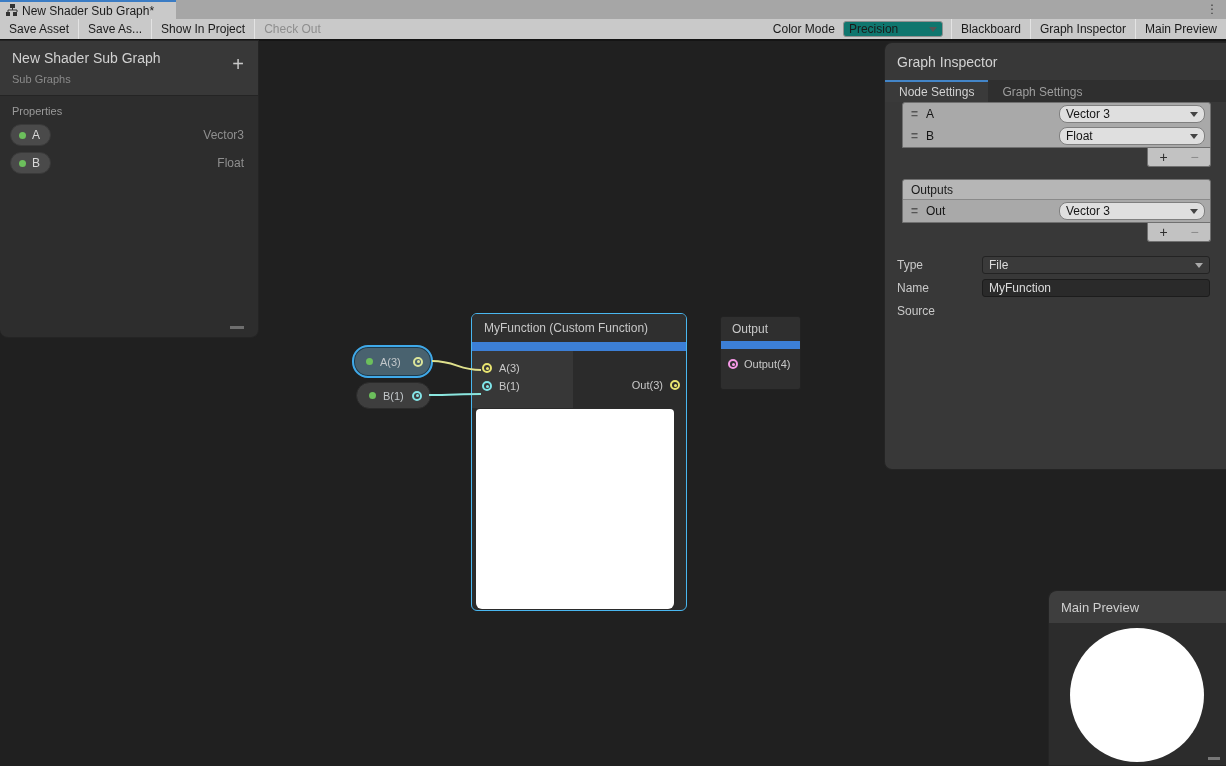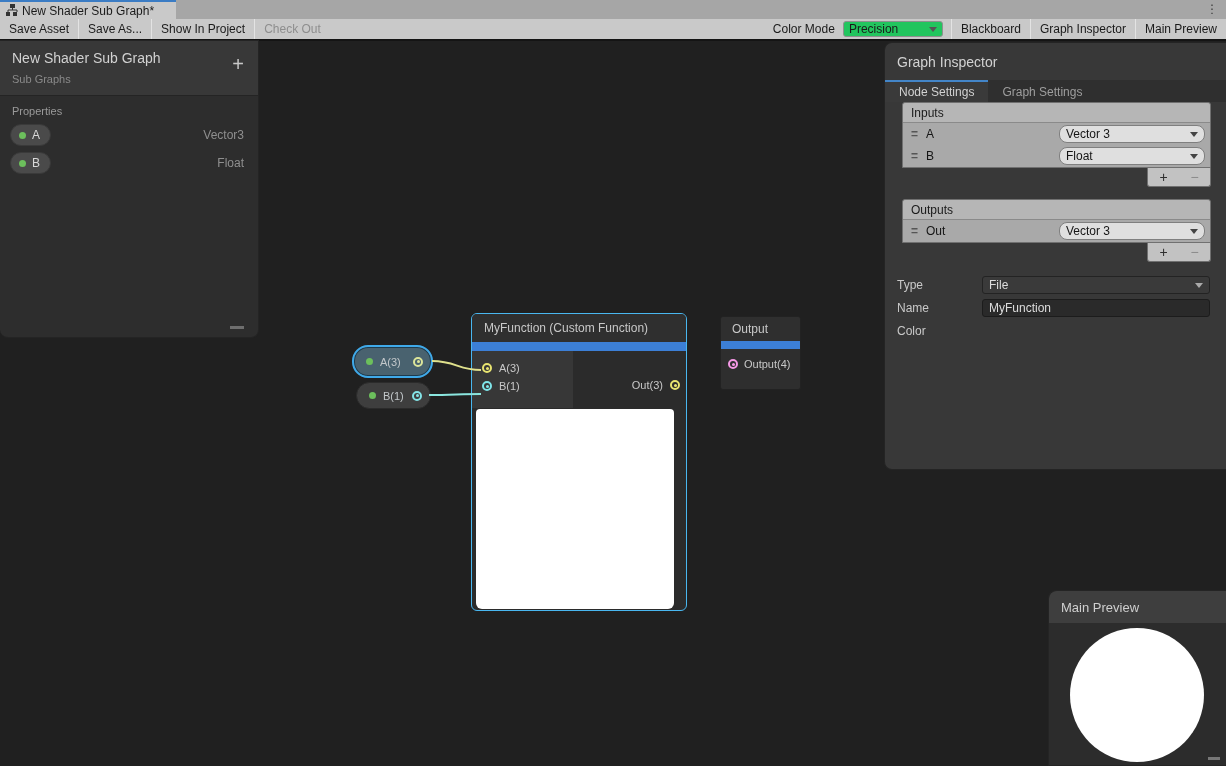--- a/index.html
+++ b/index.html
@@ -14,21 +14,21 @@
   #tab-menu-dots { position:absolute; right:8px; top:1px; color:#3A3A3A; font-size:12px; letter-spacing:0; line-height:17px; }
 
   
   #toolbar { position:absolute; left:0; top:19px; width:1226px; height:22px; background:#C9C9C9;
              border-bottom:2px solid #141414; display:flex; align-items:center; font-size:12px; color:#1A1A1A; }
   .tb-btn { padding:0 9px; height:100%; display:flex; align-items:center; white-space:nowrap; cursor:default; }
   .tb-btn.disabled { color:#8E8E8E; }
   .tb-sep { width:1px; height:20px; background:#9A9A9A; border-right:1px solid #E3E3E3; }
   #toolbar-right { margin-left:auto; display:flex; align-items:center; height:100%; }
   #color-mode-label { padding:0 8px; white-space:nowrap; }
-  .lt-dropdown { background:#22c55e; border:1px solid #8F8F8F; border-radius:3px; height:16px;
+  .lt-dropdown { background:#0f766e; border:1px solid #8F8F8F; border-radius:3px; height:16px;
                  display:flex; align-items:center; padding:0 5px; gap:6px; min-width:100px; }
   .lt-dropdown .dd-arrow { margin-left:auto; width:0; height:0; border-left:4px solid transparent;
                  border-right:4px solid transparent; border-top:5px solid #555; }
 
   
   #canvas { position:absolute; left:0; top:41px; width:1226px; height:725px; background:#202020; }
 
   
   #blackboard { position:absolute; left:0; top:40px; width:259px; height:298px; background:#2D2D2D;
                 border-radius:0 0 8px 8px; border:1px solid #242424; border-left:none; overflow:hidden; }
@@ -261,21 +261,20 @@
 </div>
 
 <div id="inspector">
   <div id="inspector-title">Graph Inspector</div>
   <div id="inspector-tabs">
     <div class="insp-tab active">Node Settings</div>
     <div class="insp-tab inactive">Graph Settings</div>
   </div>
 
   <div class="rlist">
-    <div class="rlist-header">Inputs</div>
     <div class="rlist-row">
       <span class="drag-handle">=</span>
       <span class="row-name">A</span>
       <div class="row-select">
         <span>Vector 3</span>
         <span class="dd-arrow"></span>
       </div>
     </div>
     <div class="rlist-row">
       <span class="drag-handle">=</span>
@@ -314,21 +313,21 @@
       <span class="dd-arrow"></span>
     </div>
   </div>
   <div class="insp-field-row">
     <span class="insp-field-label">Name</span>
     <div class="dk-input">
       <span>MyFunction</span>
     </div>
   </div>
   <div class="insp-field-row">
-    <span class="insp-field-label">Color</span>
+    <span class="insp-field-label">Source</span>
   </div>
 </div>
 
 <div id="main-preview">
   <div id="main-preview-header">Main Preview</div>
   <div id="preview-sphere"></div>
   <div id="preview-resize"></div>
 </div>
 
 </body></html>

